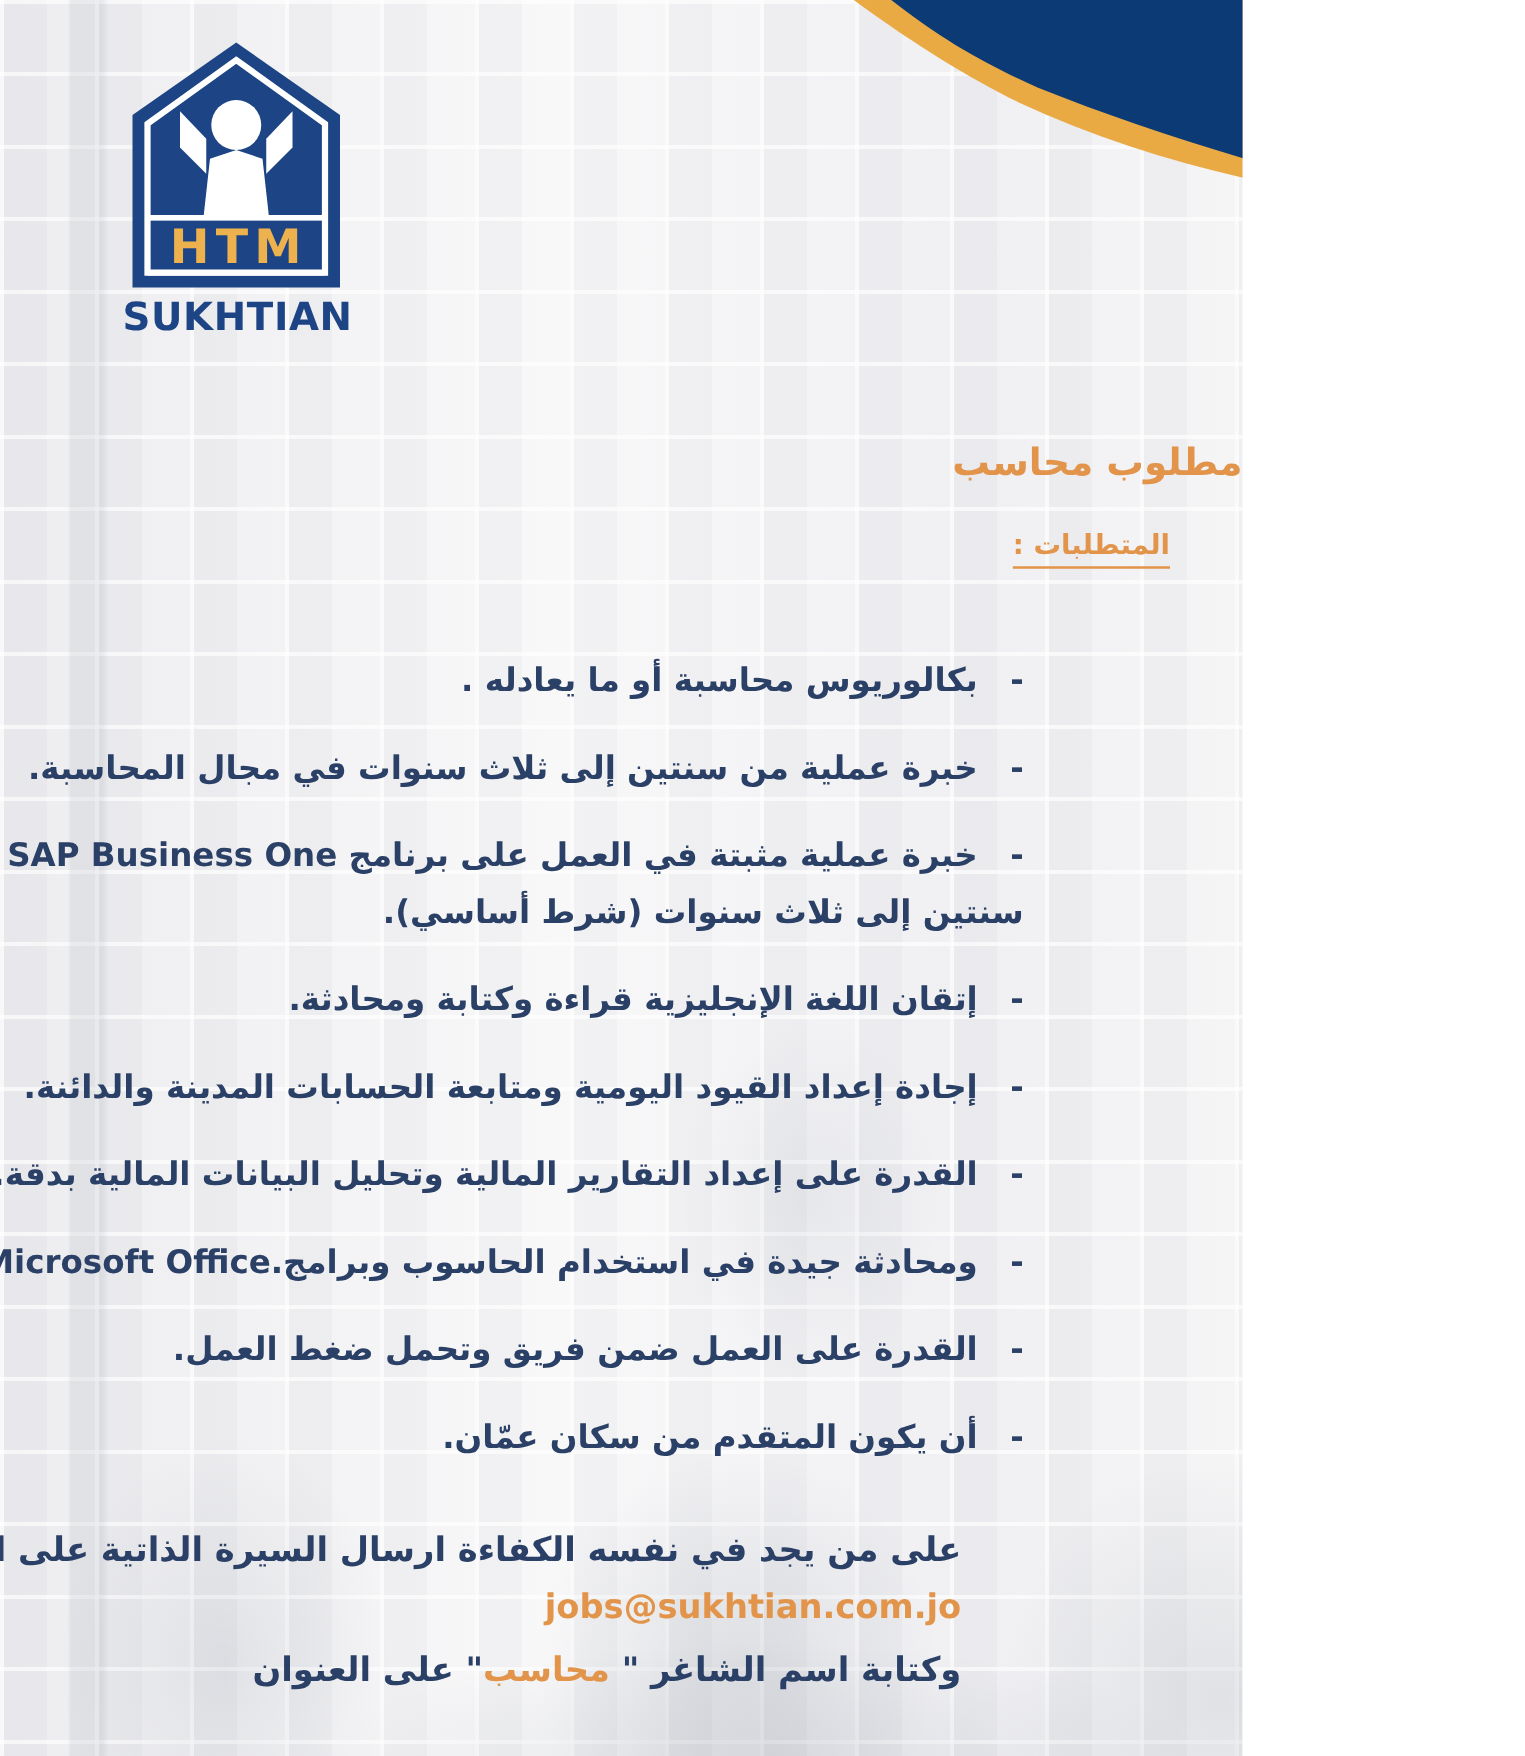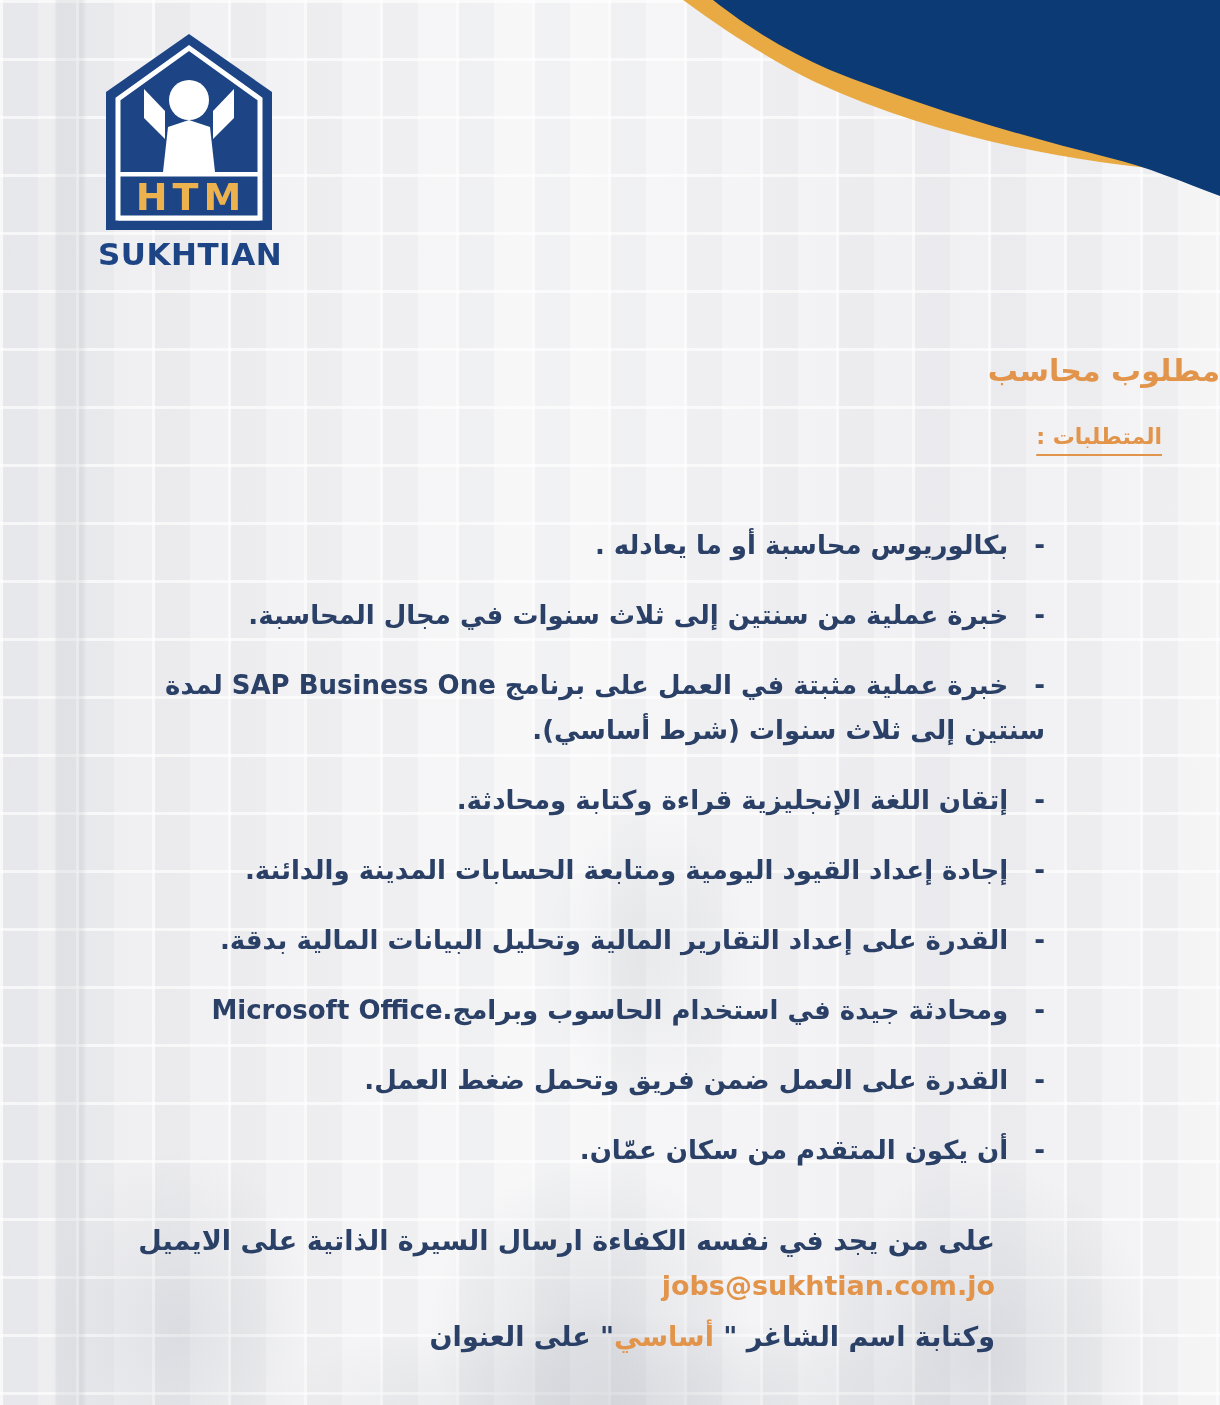--- a/index.html
+++ b/index.html
@@ -1,17 +1,17 @@
 <!DOCTYPE html>
 <html lang="ar" style="--navy: #0c3a75; --gold: #e9aa43; --logo_navy: #1d4484; --logo_gold: #edb14e; --text_navy: #2b4066; --orange: #e2944a;"><head>
 <meta charset="utf-8">
 <style>
   html,body { margin:0; padding:0; background:#ffffff; }
   .page {
-    position:relative; width:1220px; height:1405px; overflow:hidden;
+    position:relative; width:994px; height:1405px; overflow:hidden;
     background:#f6f6f7; font-family:"DejaVu Sans", sans-serif;
   }
   
   .bg-grid {
     position:absolute; inset:0; z-index:0;
     background-image:
       linear-gradient(90deg, rgba(255,255,255,0) 54px, rgba(130,136,148,.13) 57px, rgba(130,136,148,.13) 82px, rgba(255,255,255,0) 87px),
       repeating-linear-gradient(90deg, rgba(255,255,255,.7) 0 3px, rgba(0,0,0,0) 3px 76px),
       repeating-linear-gradient(180deg, rgba(255,255,255,.65) 0 3px, rgba(0,0,0,0) 3px 58px),
       repeating-linear-gradient(90deg, rgba(125,130,142,.05) 0 38px, rgba(0,0,0,0) 38px 76px),
@@ -103,16 +103,16 @@
     <div class="req-item"><span class="dash">-</span><span>إتقان اللغة الإنجليزية قراءة وكتابة ومحادثة.</span></div>
     <div class="req-item"><span class="dash">-</span><span>إجادة إعداد القيود اليومية ومتابعة الحسابات المدينة والدائنة.</span></div>
     <div class="req-item"><span class="dash">-</span><span>القدرة على إعداد التقارير المالية وتحليل البيانات المالية بدقة.</span></div>
     <div class="req-item"><span class="dash">-</span><span>ومحادثة جيدة في استخدام الحاسوب وبرامج.Microsoft Office</span></div>
     <div class="req-item"><span class="dash">-</span><span>القدرة على العمل ضمن فريق وتحمل ضغط العمل.</span></div>
     <div class="req-item"><span class="dash">-</span><span>أن يكون المتقدم من سكان عمّان.</span></div>
   </div>
 
   <div class="footer" dir="rtl">
     <div class="f-line1"><span>على من يجد في نفسه الكفاءة ارسال السيرة الذاتية على الايميل </span><span class="email">jobs@sukhtian.com.jo</span></div>
-    <div class="f-line2"><span>وكتابة اسم الشاغر " </span><span class="vacancy">أساسي</span><span>" على العنوان</span></div>
+    <div class="f-line2"><span>وكتابة اسم الشاغر " </span><span class="vacancy">محاسب</span><span>" على العنوان</span></div>
   </div>
 
 </div>
 
 </body></html>

